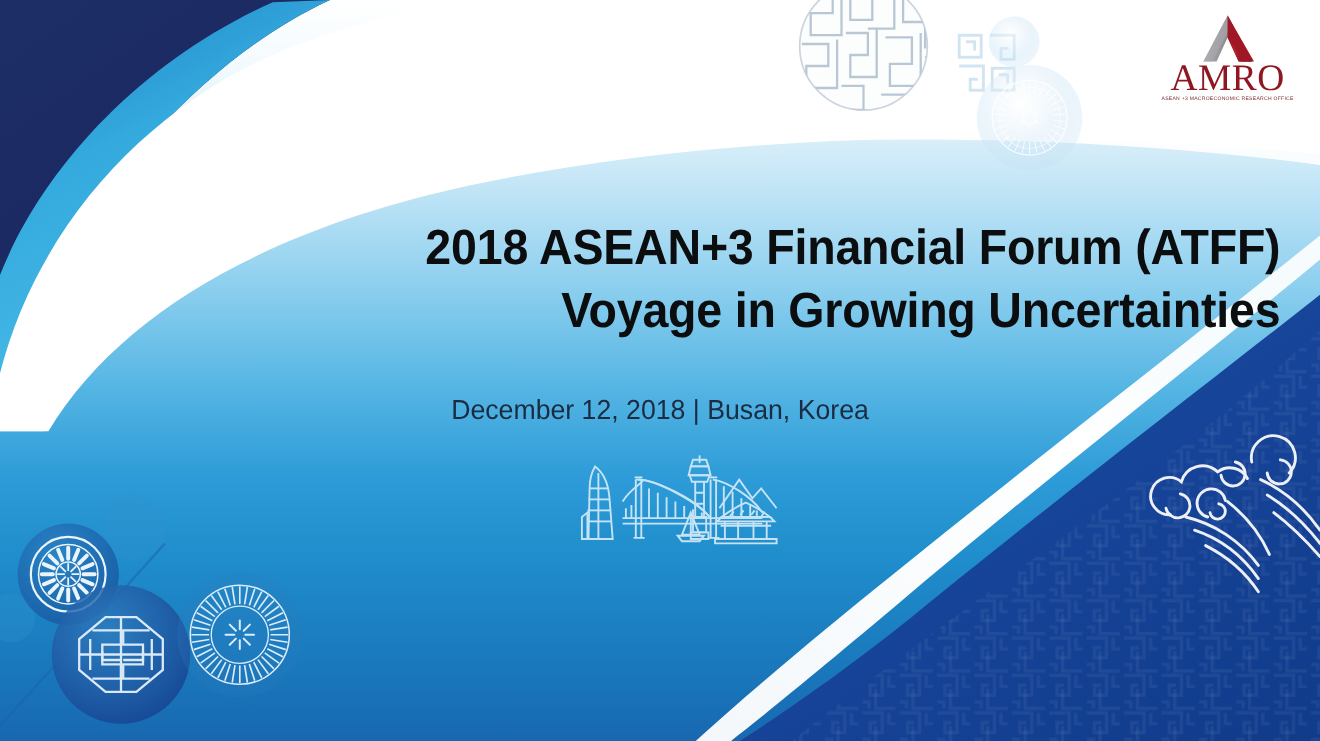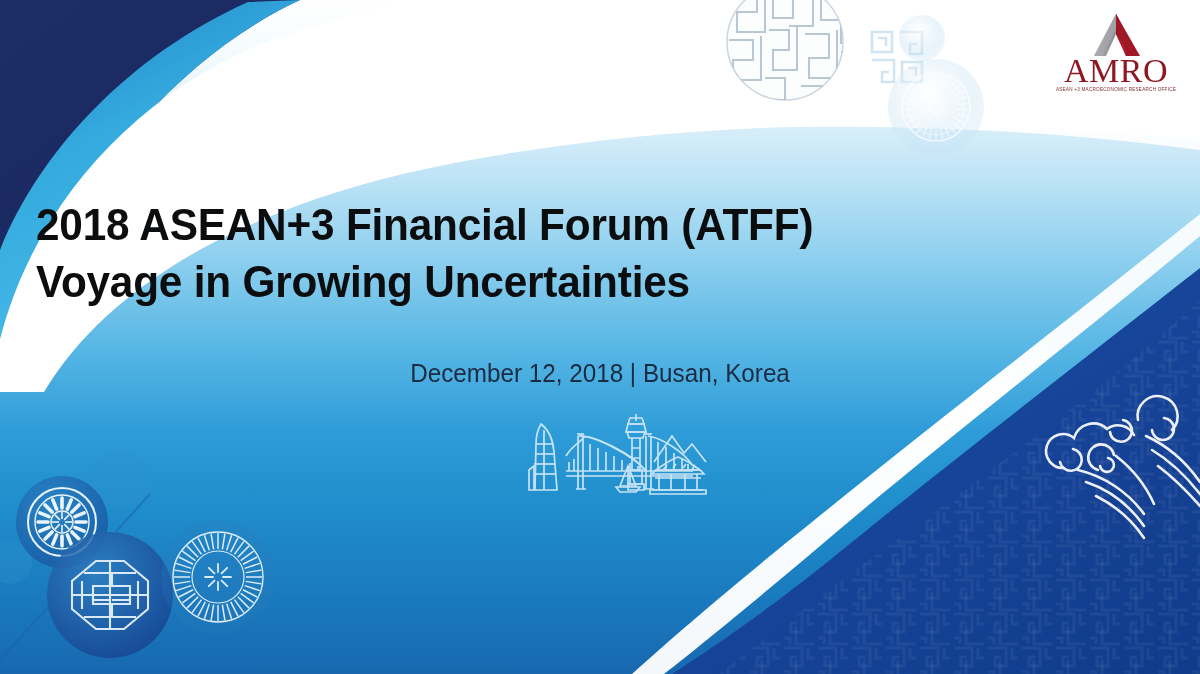--- a/index.html
+++ b/index.html
@@ -27,21 +27,21 @@
   }
 
   .layer { position:absolute; inset:0; }
   svg.layer { width:1200px; height:674px; display:block; }
 
   
   #title-block {
     position:absolute;
     left:0; right:0;
     top:196px;
-    text-align:left;
+    text-align:right;
     z-index:40;
   }
   .title-line {
     font-family:"Liberation Sans", sans-serif;
     font-weight:bold;
     font-size:45px;
     line-height:57px;
     letter-spacing:-0.2px;
     color:#0b0d0f;
     transform:scaleX(0.94);

